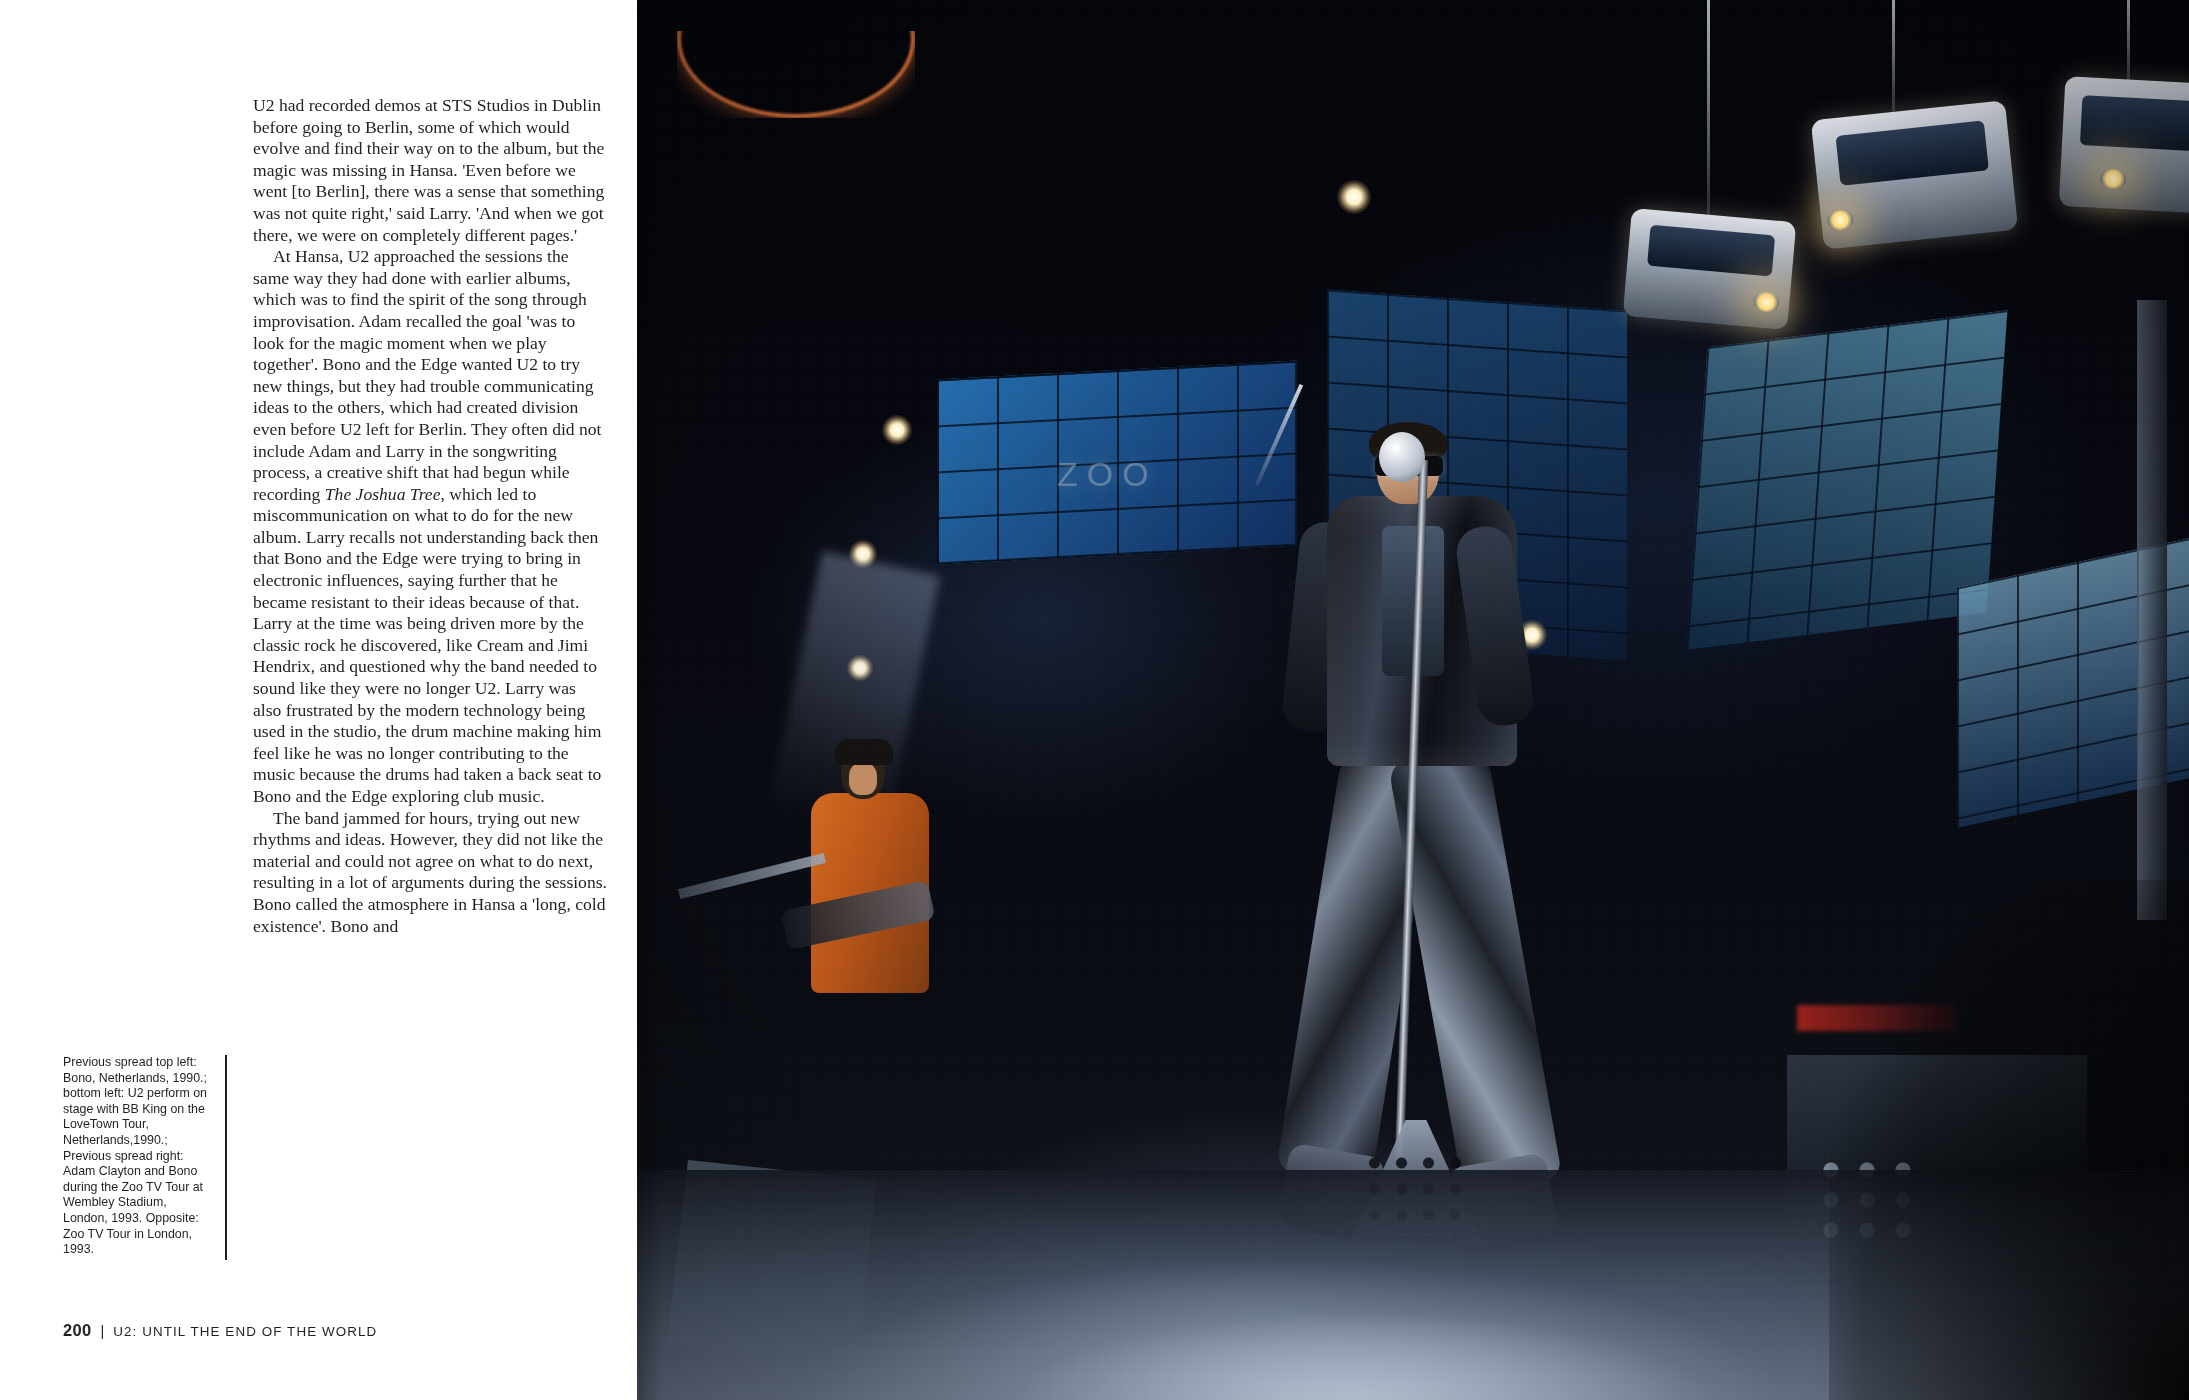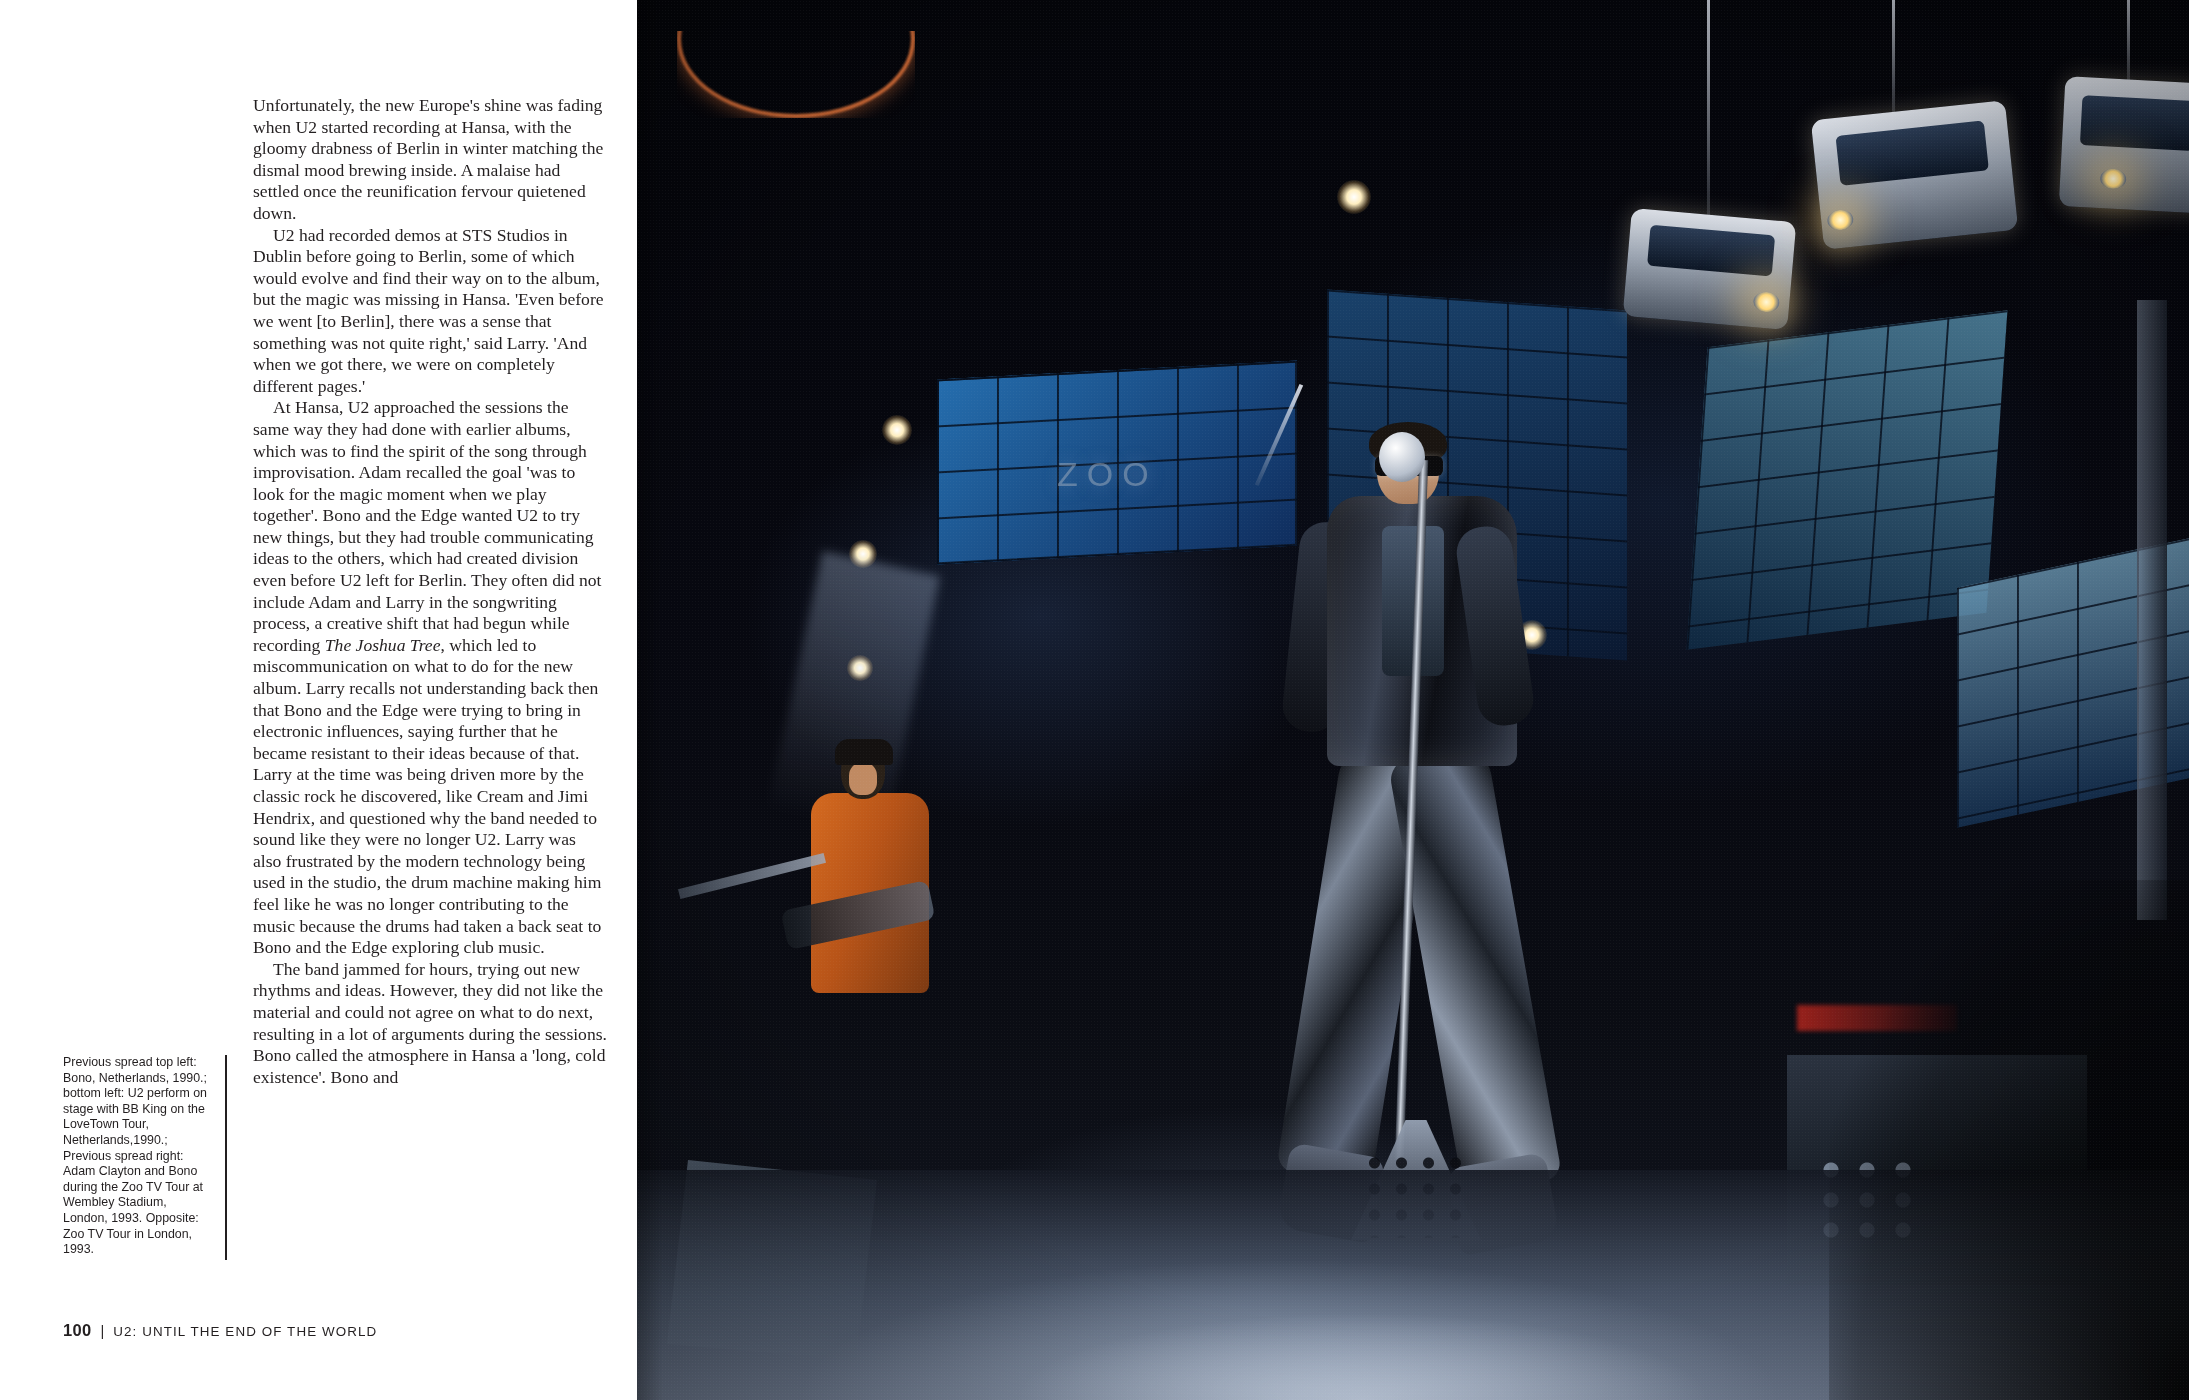--- a/index.html
+++ b/index.html
@@ -373,33 +373,32 @@
     background: linear-gradient(90deg, rgba(0,0,0,0.28), rgba(0,0,0,0));
     z-index: 5;
   }
 </style>
 </head>
 <body>
 
 <div class="page">
 
   <div class="text-column">
-    <p>Unfortunately, the new Europe's shine was fading when U2 started recording at Hansa, with the gloomy drabness of Berlin in winter matching the dismal mood brewing inside. A malaise had settled once the reunification fervour quietened down.</p>
     <p>U2 had recorded demos at STS Studios in Dublin before going to Berlin, some of which would evolve and find their way on to the album, but the magic was missing in Hansa. 'Even before we went [to Berlin], there was a sense that something was not quite right,' said Larry. 'And when we got there, we were on completely different pages.'</p>
     <p><span>At Hansa, U2 approached the sessions the same way they had done with earlier albums, which was to find the spirit of the song through improvisation. Adam recalled the goal 'was to look for the magic moment when we play together'. Bono and the Edge wanted U2 to try new things, but they had trouble communicating ideas to the others, which had created division even before U2 left for Berlin. They often did not include Adam and Larry in the songwriting process, a creative shift that had begun while recording </span><em>The Joshua Tree</em><span>, which led to miscommunication on what to do for the new album. Larry recalls not understanding back then that Bono and the Edge were trying to bring in electronic influences, saying further that he became resistant to their ideas because of that. Larry at the time was being driven more by the classic rock he discovered, like Cream and Jimi Hendrix, and questioned why the band needed to sound like they were no longer U2. Larry was also frustrated by the modern technology being used in the studio, the drum machine making him feel like he was no longer contributing to the music because the drums had taken a back seat to Bono and the Edge exploring club music.</span></p>
     <p>The band jammed for hours, trying out new rhythms and ideas. However, they did not like the material and could not agree on what to do next, resulting in a lot of arguments during the sessions. Bono called the atmosphere in Hansa a 'long, cold existence'. Bono and</p>
   </div>
 
   <div class="caption-wrap">
     <div class="caption-text">Previous spread top left: Bono, Netherlands, 1990.; bottom left: U2 perform on stage with BB King on the LoveTown Tour, Netherlands,1990.; Previous spread right: Adam Clayton and Bono during the Zoo TV Tour at Wembley Stadium, London, 1993. Opposite: Zoo TV Tour in London, 1993.</div>
   </div>
   <div class="caption-rule"></div>
 
   <div class="footer">
-    <span class="folio-num">100</span>
+    <span class="folio-num">200</span>
     <span class="folio-sep">|</span>
     <span class="folio-title">U2: UNTIL THE END OF THE WORLD</span>
   </div>
 
   <div class="photo">
     <div class="layer bg-glowA"></div>
 
     <div class="layer neon"></div>
 
     <div class="layer rig-cable" style="left:1255px; top:0; height:118px;"></div>

